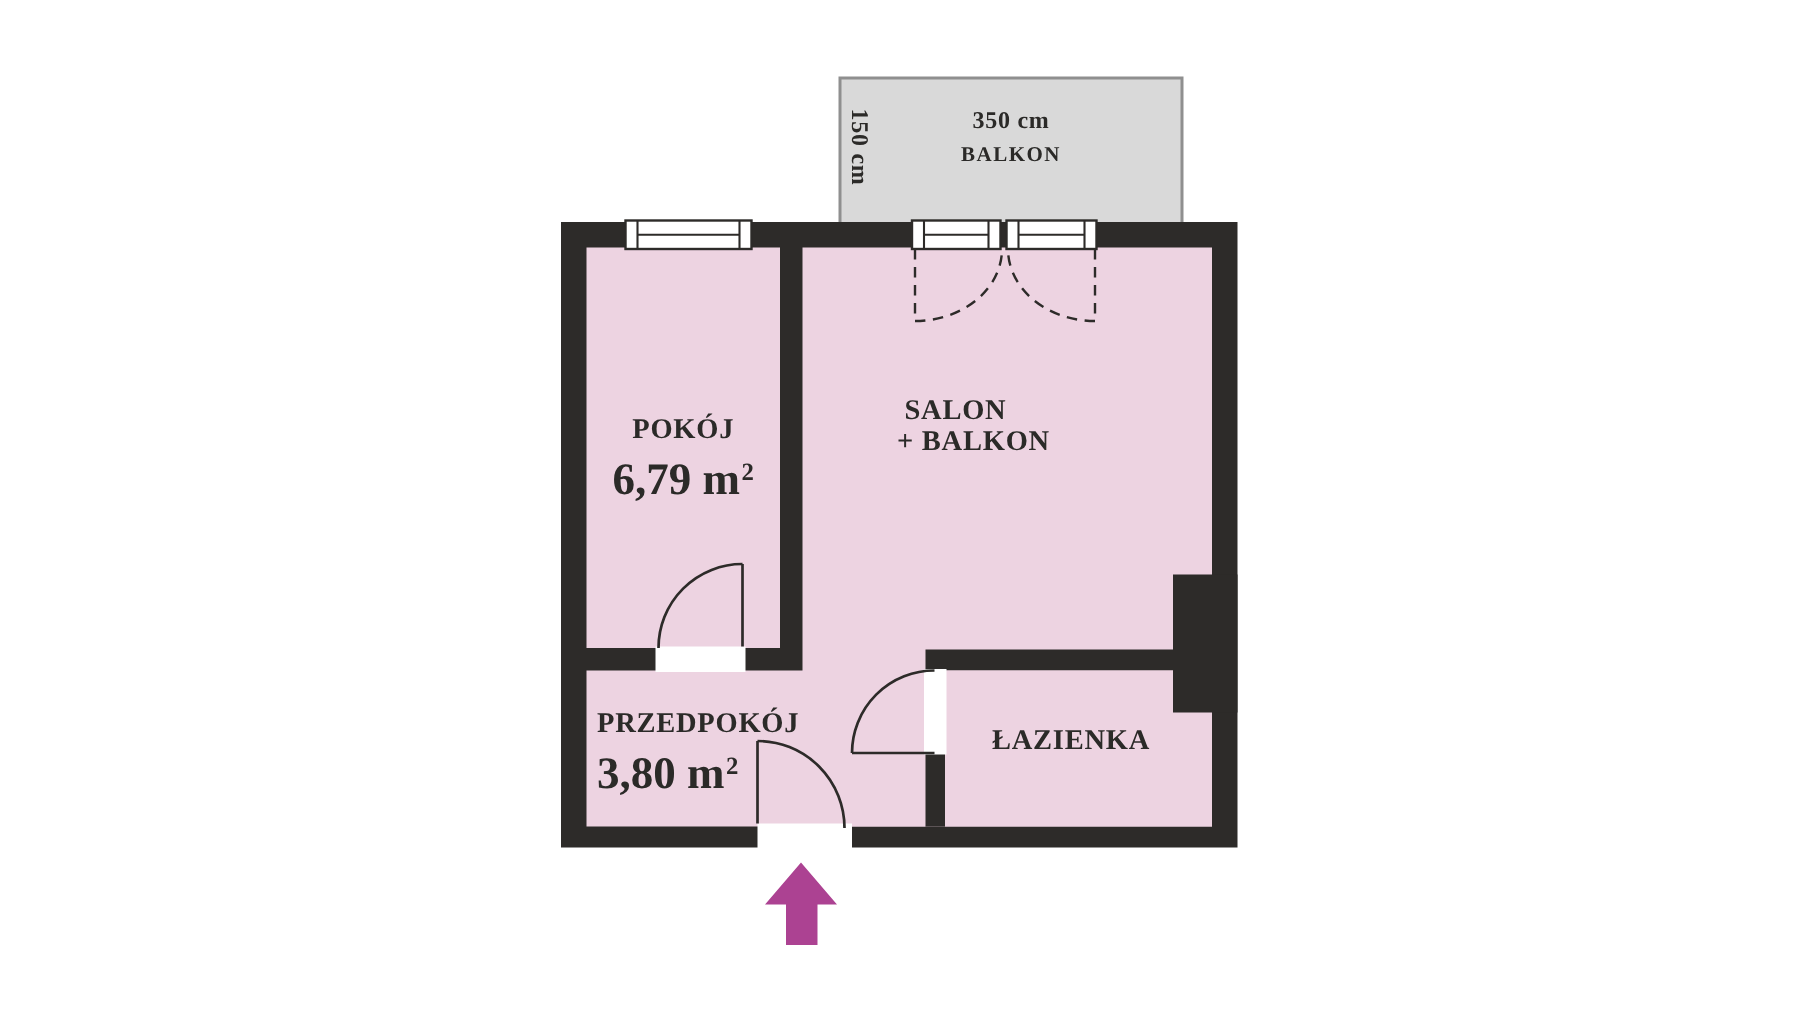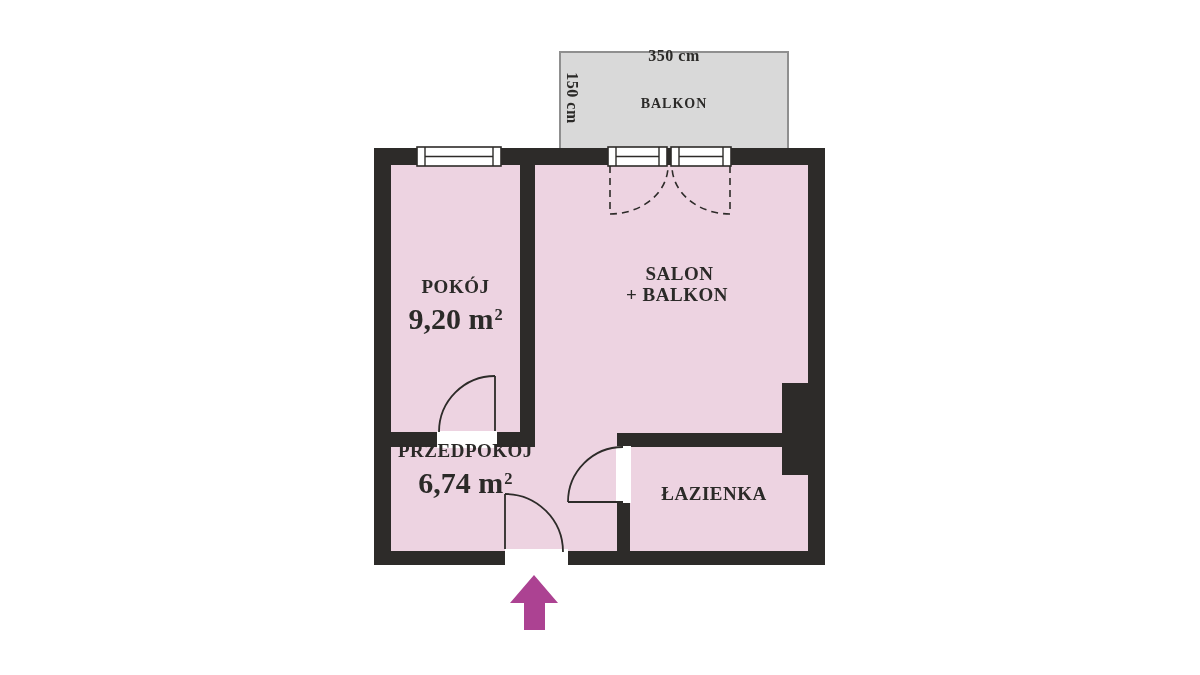--- a/index.html
+++ b/index.html
@@ -81,34 +81,34 @@
     <path d="M 568 502 A 55 55 0 0 1 623 447"></path>
   </g>
   <g class="doorline">
     <line x1="505" y1="549" x2="505" y2="494"></line>
     <path d="M 505 494 A 58 58 0 0 1 563 552"></path>
   </g>
 
   <polygon class="arrow" points="534,575 510,603 524,603 524,630 545,630 545,603 558,603"></polygon>
 </svg>
 
-<div class="lbl dim center" style="left:560px;top:47px;width:228px;text-align:center;">350 cm</div>
+<div class="lbl dim center" style="left:560px;top:72px;width:228px;text-align:center;">350 cm</div>
 <div class="lbl dim center rot90" style="left:542px;top:89px;width:60px;">150 cm</div>
 <div class="lbl balkon-name center" style="left:560px;top:96px;width:228px;">BALKON</div>
 
 <div class="lbl center" style="left:391px;top:276px;width:129px;">
   <div class="room-name">POKÓJ</div>
-  <div class="room-area"><span>9,20 m</span><sup class="sup">2</sup></div>
+  <div class="room-area"><span>6,79 m</span><sup class="sup">2</sup></div>
 </div>
 
-<div class="lbl" style="left:626px;top:263px;text-align:center;">
+<div class="lbl" style="left:598px;top:263px;text-align:left;">
   <div class="room-name" style="padding-left:5px;">SALON</div>
   <div class="room-name">+ BALKON</div>
 </div>
 
-<div class="lbl" style="left:398px;top:440px;text-align:center;">
+<div class="lbl" style="left:398px;top:472px;text-align:left;">
   <div class="room-name">PRZEDPOKÓJ</div>
-  <div class="room-area"><span>6,74 m</span><sup class="sup">2</sup></div>
+  <div class="room-area"><span>3,80 m</span><sup class="sup">2</sup></div>
 </div>
 
 <div class="lbl center" style="left:655px;top:483px;width:118px;">
   <div class="room-name">ŁAZIENKA</div>
 </div>
 
 </body></html>

